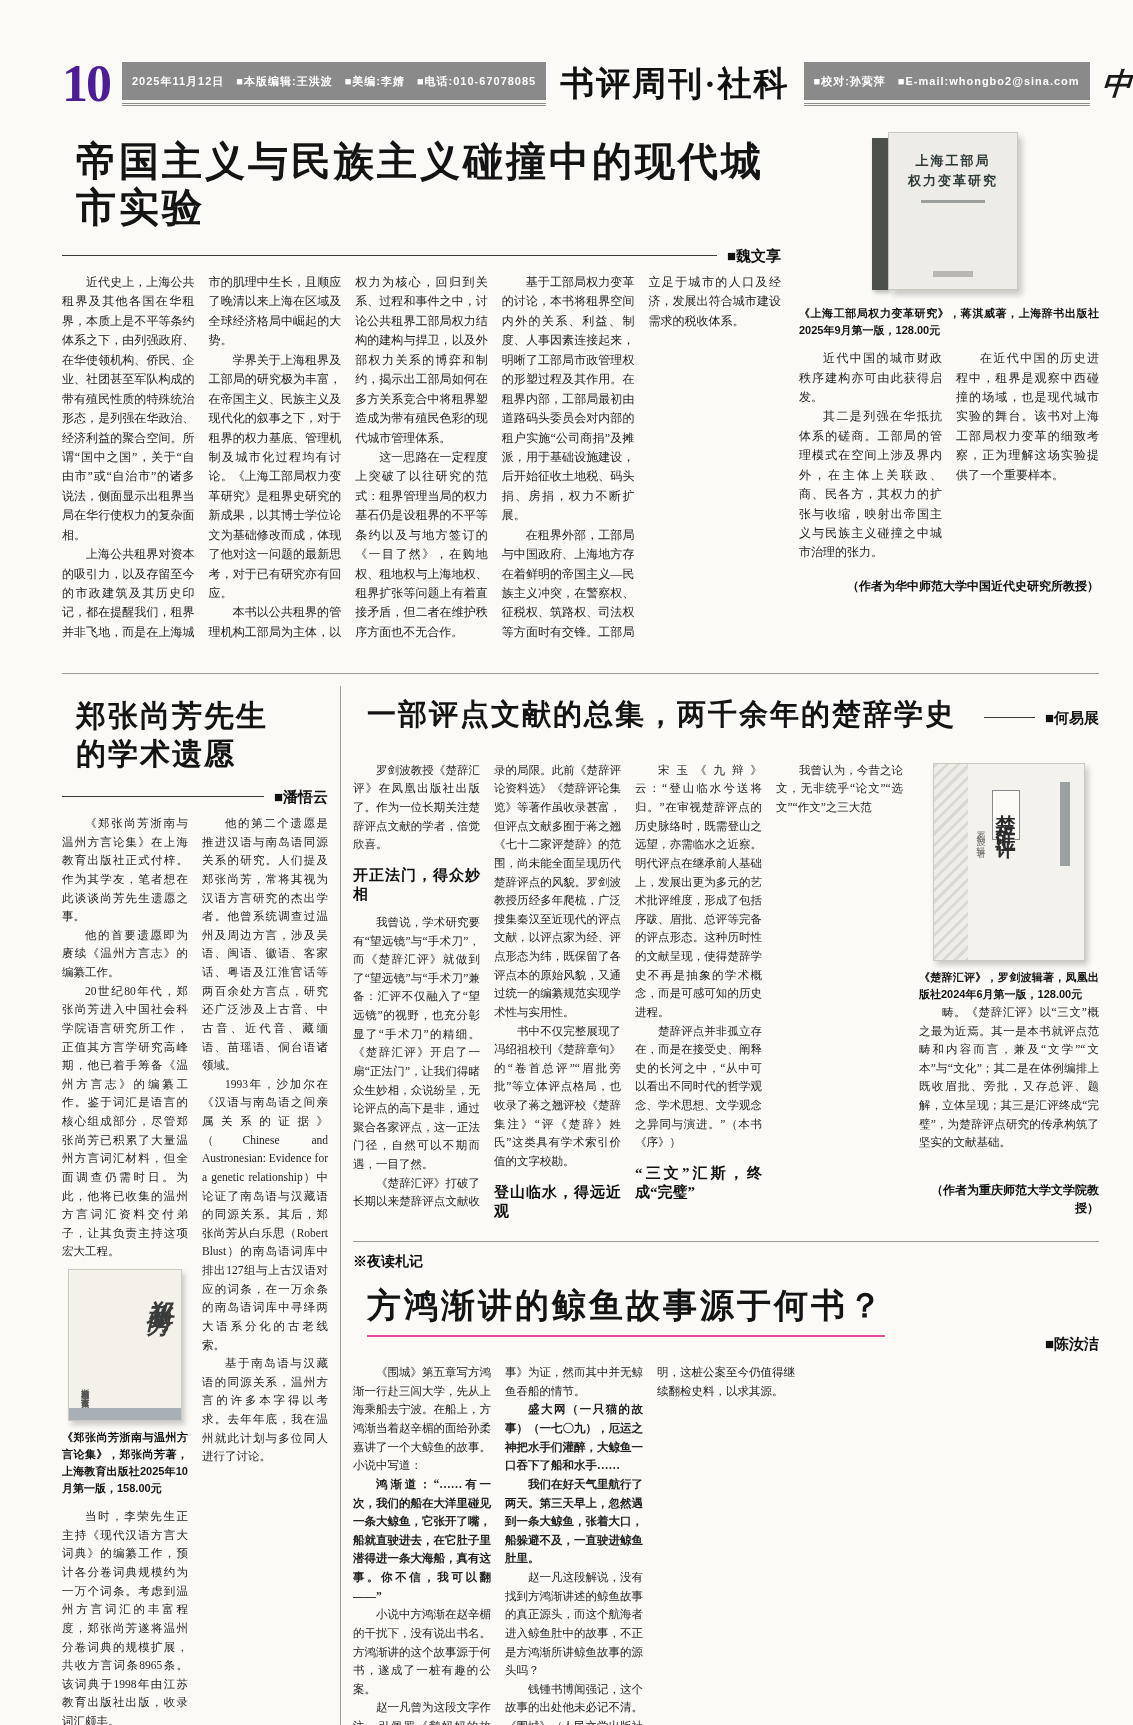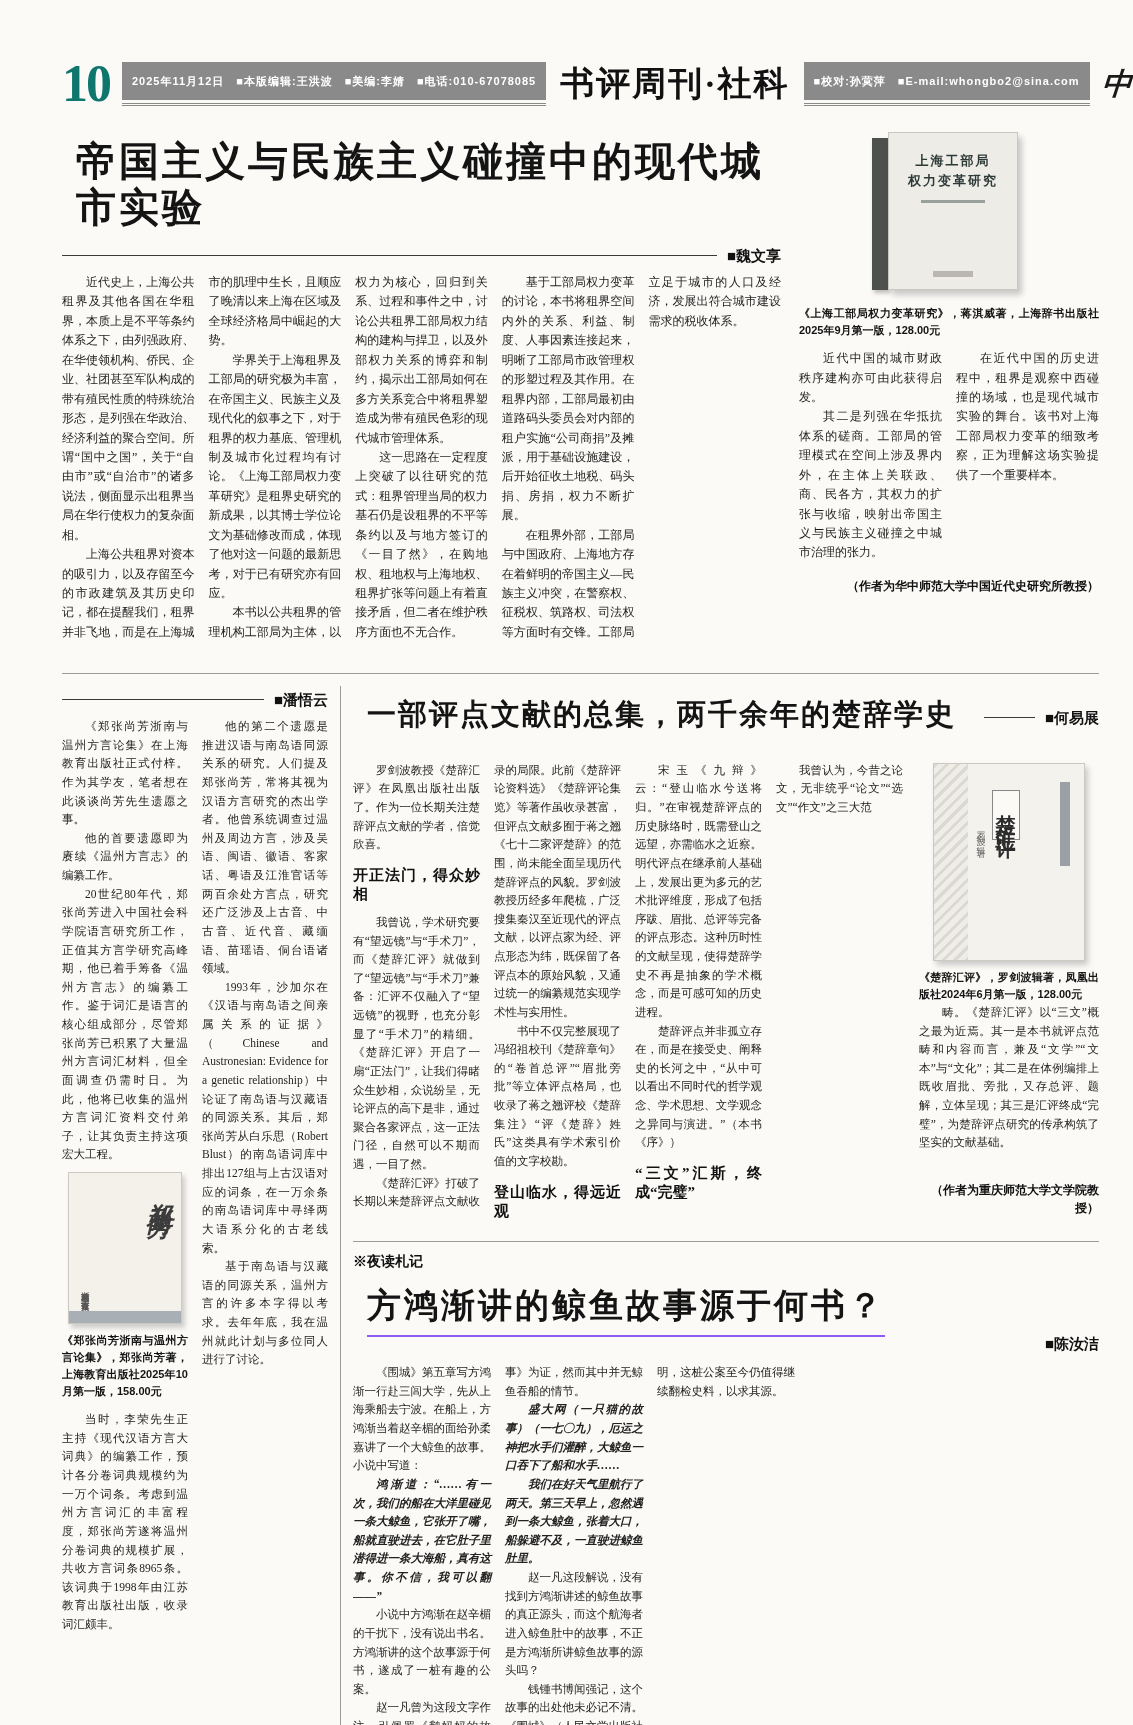--- a/index.html
+++ b/index.html
@@ -8,38 +8,38 @@
   html,body{margin:0;padding:0;background:#e9e8e4;}
   .page{
     position:relative; width:1133px; height:1725px; margin:0 auto;
     background:var(--paper);
     box-sizing:border-box; padding:56px 34px 30px 62px;
     font-family:"Liberation Serif","DejaVu Serif",serif; color:var(--body);
     overflow:hidden;
   }
   
   .masthead{display:flex; align-items:center; gap:12px; height:56px;}
-  .pageno{font:bold 52px/1 "Liberation Serif",serif; color:#0f766e; letter-spacing:-2px;}
+  .pageno{font:bold 52px/1 "Liberation Serif",serif; color:#4c1d95; letter-spacing:-2px;}
   .bar-wrap{border-bottom:3px double var(--bar); padding-bottom:3px;}
   .bar{background:var(--bar); color:#fff; font:bold 11px/18px "Liberation Sans",sans-serif;
        padding:10px 10px; white-space:nowrap; letter-spacing:1px;}
   .section-title{font:bold 34px/1 "Liberation Serif",serif; color:#111; margin:0 2px;
        letter-spacing:2px; white-space:nowrap;}
   .paper-name{font:900 30px/1 "DejaVu Serif",serif; font-style:italic; transform:skewX(-4deg);
        letter-spacing:4px; color:#1a1a1a; white-space:nowrap;}
   
   h2,h3{margin:14px; color:var(--ink); font-family:Liberation Mono, monospace;}
   .byline-row{display:flex; align-items:center; margin:6px 0 10px;}
   .byline-row .rule{flex:1; height:1px; background:#3a3a3a;}
   .byline{font:bold 15px/1 "Liberation Sans",sans-serif; color:#111; margin-left:10px; white-space:nowrap;}
   .body{column-gap:14px; column-fill:auto; text-align:justify;
         font-size:12px; line-height:1.62; color:var(--body); overflow:hidden;}
   .body p{margin:0; text-indent:2em;}
   .body p.sub{font:bold 15px/1.3 "Liberation Serif",serif; text-indent:0; margin:12px 0 8px; color:#111;}
-  .body p.quote{font-style:italic; font-weight:bold; color:#222;}
+  .body p.quote{font-weight:bold; color:#222;}
   .credit{font:bold 12px/1.5 "Liberation Sans",sans-serif; text-align:right; margin-top:10px; color:#111;}
   figcaption{font:bold 11px/1.55 "Liberation Sans",sans-serif; color:#141414; text-align:justify; margin-top:8px;}
   .h-rule{border:none; border-top:1px solid var(--rule); margin:12px 0;}
   .v-rule{width:1px; background:var(--rule); margin:0 12px;}
   
   .empire{display:grid; grid-template-columns:1fr 300px; column-gap:18px; margin-top:16px;}
   .empire h2{font-size:40px; line-height:1.15; letter-spacing:3px; font-weight:bold;}
   .cols5{column-count:5;}
   .cols4{column-count:4;}
   .cols2{column-count:2;}
@@ -78,21 +78,21 @@
         background:repeating-linear-gradient(135deg,#dcd9d2 0 3px,#efede7 3px 8px);}
   .book2 .vtitle{position:absolute; left:58px; top:26px; writing-mode:vertical-rl;
         font:bold 20px/1 "Liberation Serif",serif; color:#2c2c2c; letter-spacing:8px;
         border:1px solid #888; padding:8px 3px; background:#fbfaf6;}
   .book2 .vauthor{position:absolute; left:42px; top:60px; writing-mode:vertical-rl;
         font:9px/1 "Liberation Sans",sans-serif; color:#666; letter-spacing:3px;}
   .book2 .tab{position:absolute; right:14px; top:18px; width:10px; height:84px; background:#9aa0a4;}
   
   .whale .kicker{font:bold 14px/1 "Liberation Sans",sans-serif; color:#111; margin:2px 0 8px;}
   .whale .headline-row{display:flex; align-items:flex-end; justify-content:space-between;}
-  .whale h3{font-size:34px; line-height:1.1; letter-spacing:3px; border-bottom:2px solid #8b5cf6; padding-bottom:8px;}
+  .whale h3{font-size:34px; line-height:1.1; letter-spacing:3px; border-bottom:2px solid #ec4899; padding-bottom:8px;}
   .whale .body{column-count:5; height:392px; margin-top:12px; font-size:11.5px;}
 </style>
 </head>
 <body>
 
 <div class="page">
 
   <header class="masthead">
     <div class="pageno">10</div>
     <div class="bar-wrap">
@@ -142,20 +142,24 @@
         </div>
       <div class="credit">（作者为华中师范大学中国近代史研究所教授）</div>
     </div>
   </section>
 
   <hr class="h-rule">
 
   <div class="main-band">
 
     <aside class="left-article">
+      <h3>
+        <span>郑张尚芳先生</span><br>
+        <span>的学术遗愿</span>
+      </h3>
       <div class="byline-row">
         <span class="rule"></span>
         <span class="byline">■潘悟云</span>
       </div>
       <div class="body">
         <div style="display:contents"><p>《郑张尚芳浙南与温州方言论集》在上海教育出版社正式付梓。作为其学友，笔者想在此谈谈尚芳先生遗愿之事。</p><p>他的首要遗愿即为赓续《温州方言志》的编纂工作。</p><p>20世纪80年代，郑张尚芳进入中国社会科学院语言研究所工作，正值其方言学研究高峰期，他已着手筹备《温州方言志》的编纂工作。鉴于词汇是语言的核心组成部分，尽管郑张尚芳已积累了大量温州方言词汇材料，但全面调查仍需时日。为此，他将已收集的温州方言词汇资料交付弟子，让其负责主持这项宏大工程。</p></div>
         <figure class="book3wrap" style="margin:8px 0 10px">
           <div class="book3">
             <div class="big">郑张尚芳</div>
             <div class="small">浙南与温州 方言论集</div>

